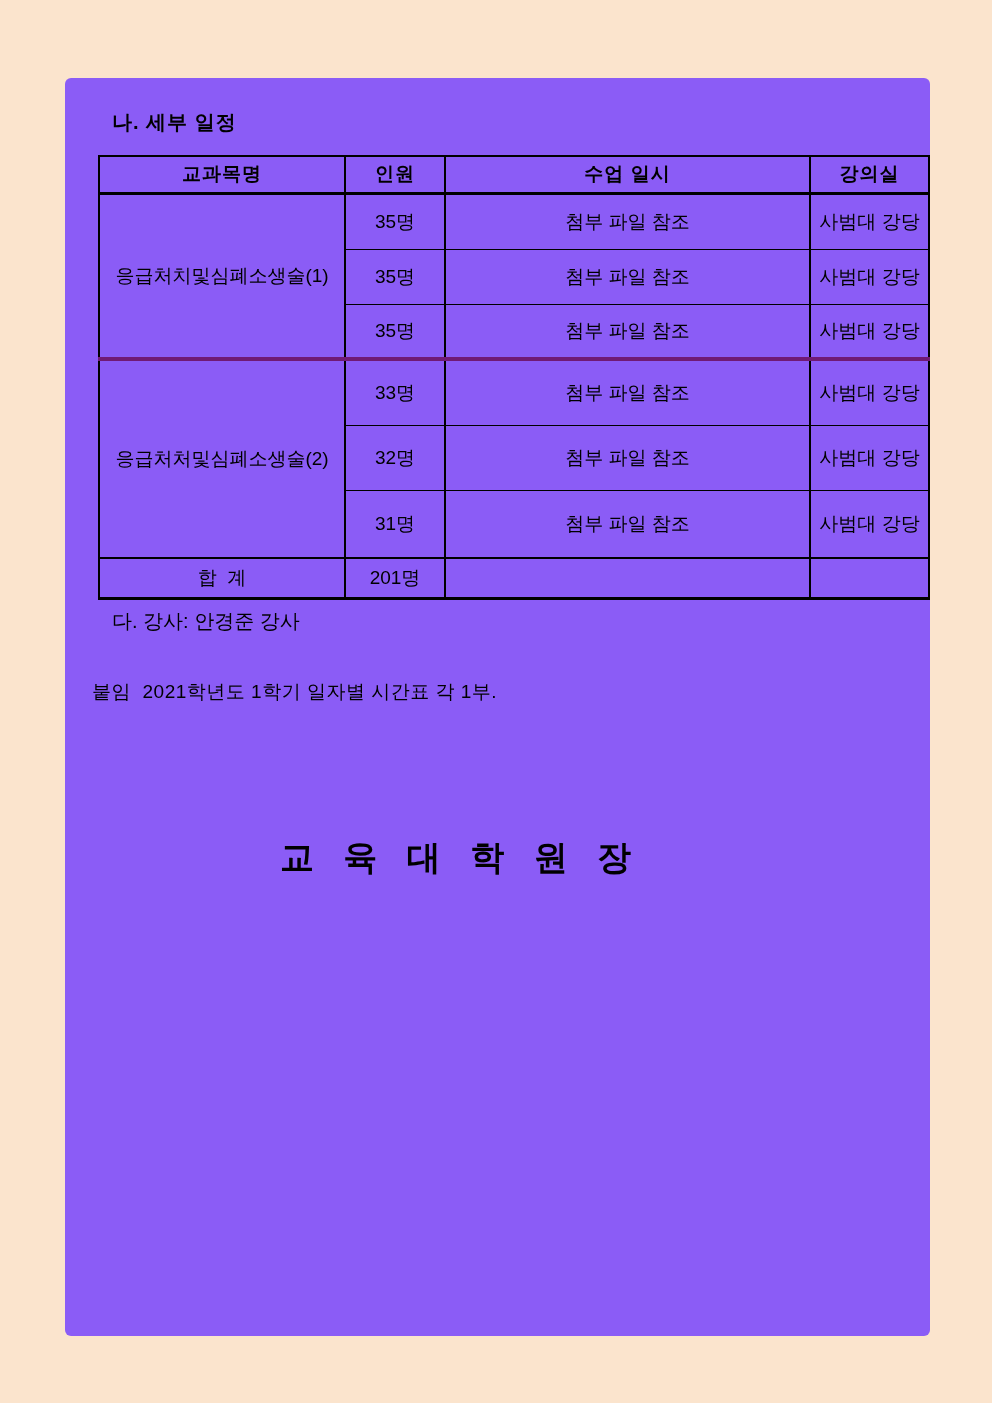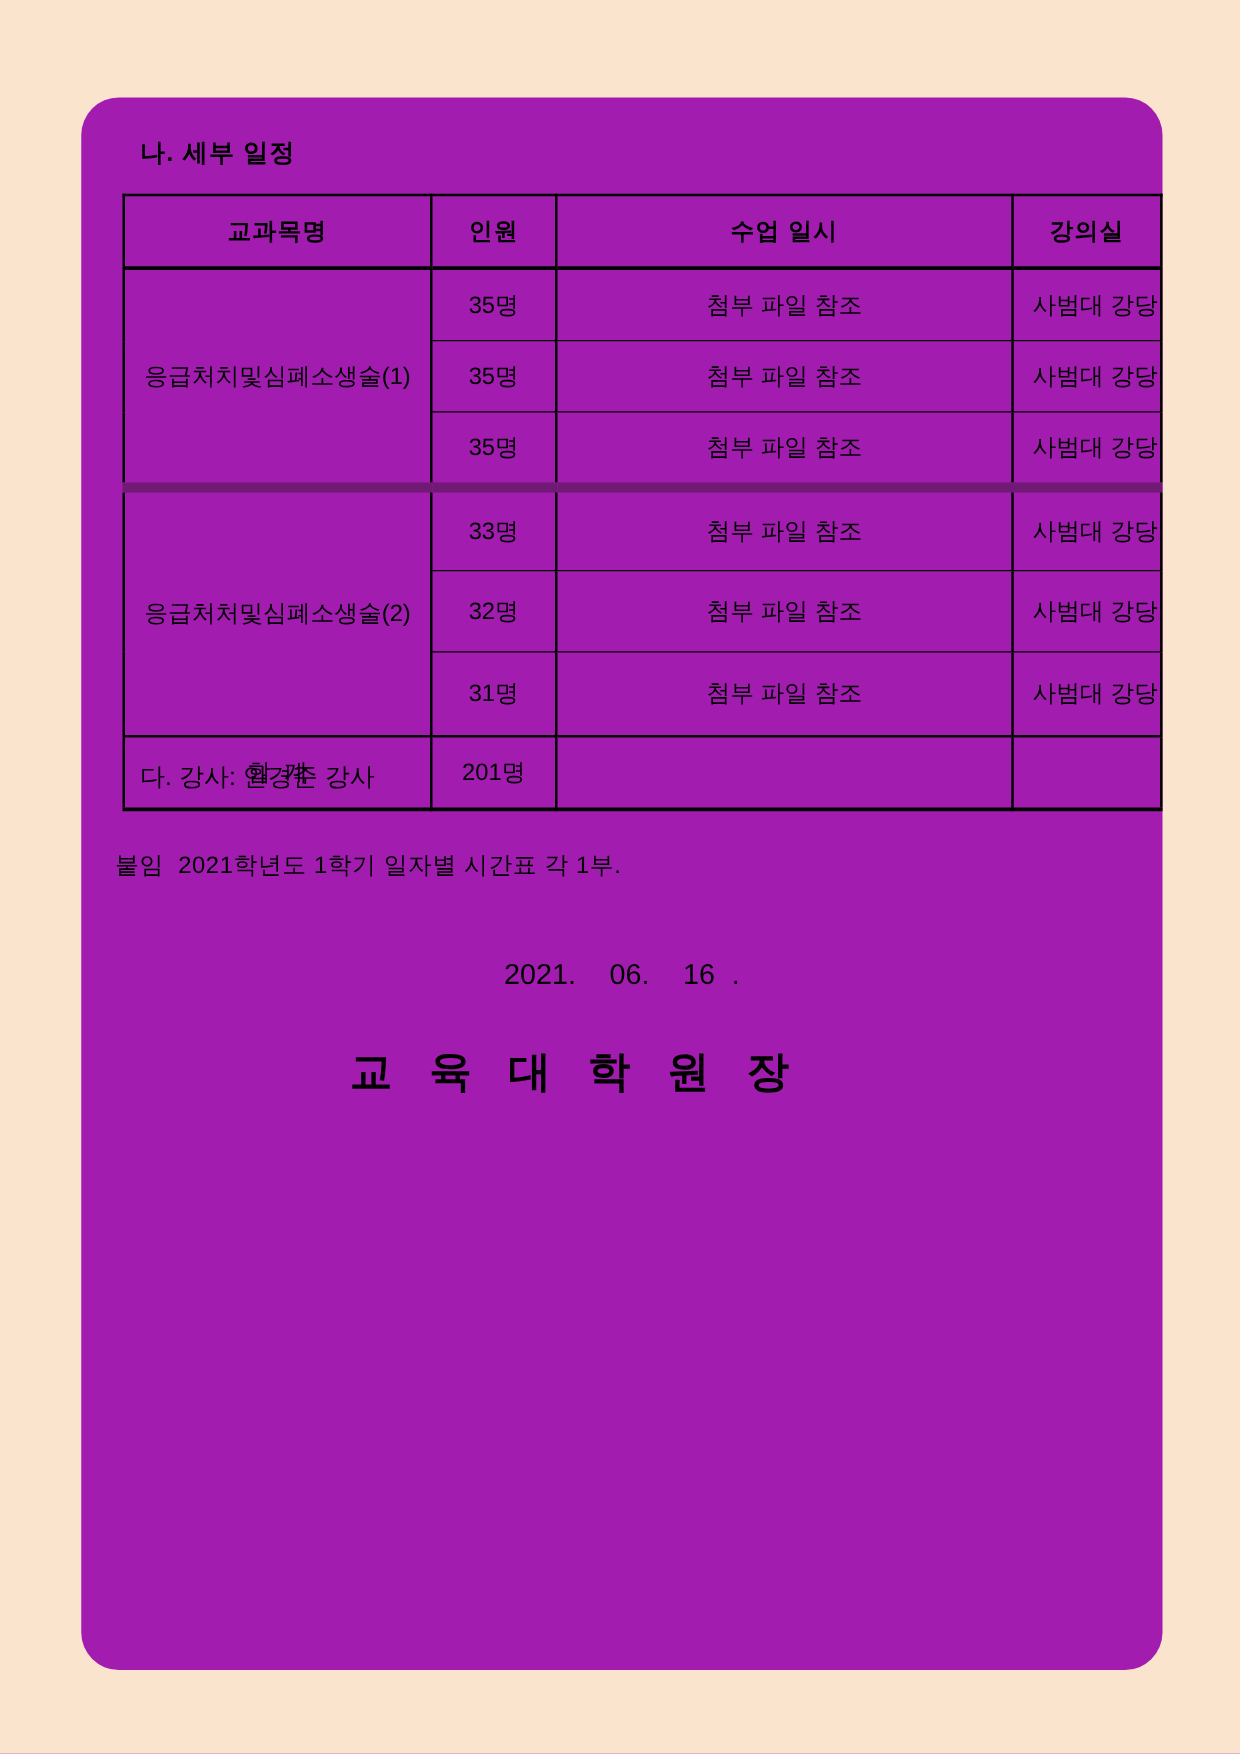--- a/index.html
+++ b/index.html
@@ -14,22 +14,22 @@
     font-family: "Liberation Sans", "DejaVu Sans", sans-serif;
     color: #000;
     overflow: hidden;
   }
   .card {
     position: absolute;
     left: 65px;
     top: 78px;
     width: 865px;
     height: 1258px;
-    background: #a21caf;
-    border-radius: 30px;
+    background: #8b5cf6;
+    border-radius: 6px;
   }
   .heading {
     position: absolute;
     left: 47px;
     top: 31px;
     font-size: 20px;
     font-weight: bold;
     white-space: pre;
     letter-spacing: 1px;
   }
@@ -40,21 +40,21 @@
     width: 830px;
     border-collapse: collapse;
     table-layout: fixed;
     border: 2px solid #000;
     border-bottom: 3px solid #000;
   }
   table.schedule th,
   table.schedule td {
     text-align: center;
     vertical-align: middle;
-    padding: 15px;
+    padding: 4px;
     font-size: 19px;
     white-space: pre;
     overflow: hidden;
   }
   table.schedule th {
     font-weight: bold;
     border: 2px solid #000;
     border-bottom: 3px solid #000;
     letter-spacing: 1px;
   }
@@ -66,21 +66,21 @@
     font-weight: normal;
   }
   tr.hdr      { height: 37px; }
   tr.g1-r1    { height: 56px; }
   tr.g1-r2    { height: 55px; }
   tr.g1-r3    { height: 55px; }
   tr.g2-r1    { height: 66px; }
   tr.g2-r2    { height: 65px; }
   tr.g2-r3    { height: 68px; }
   tr.total    { height: 40px; }
-  tr.g2-r1 td { border-top: 8px solid #701a75; }
+  tr.g2-r1 td { border-top: 4px solid #701a75; }
   tr.total td { border-top: 2px solid #000; border-bottom: 1px solid #15803d; }
   .instructor {
     position: absolute;
     left: 47px;
     top: 530px;
     font-size: 20px;
     white-space: pre;
   }
   .instructor .lbl { font-weight: normal; }
   .attachment {
@@ -175,17 +175,16 @@
         <td></td>
         <td></td>
       </tr>
     </tbody>
   </table>
 
   <div class="instructor"><span class="lbl">다. 강사:</span><span> 안경준 강사</span></div>
 
   <div class="attachment">붙임  2021학년도 1학기 일자별 시간표 각 1부.</div>
 
-  <div class="issue-date">2021.  06.  16 .</div>
 
   <div class="signature">교 육 대 학 원 장</div>
 
 </div>
 
 </body></html>

